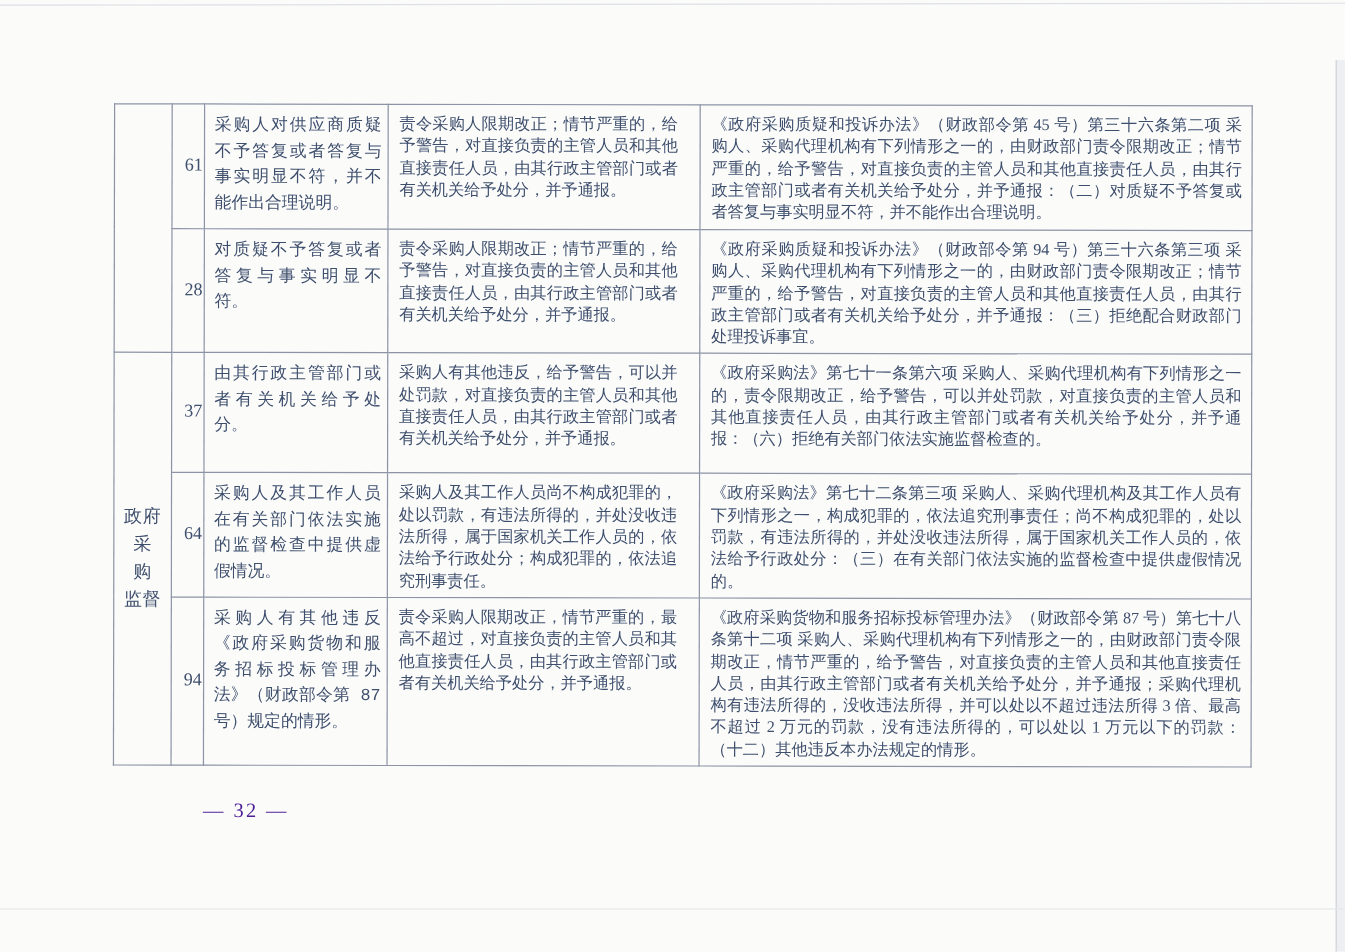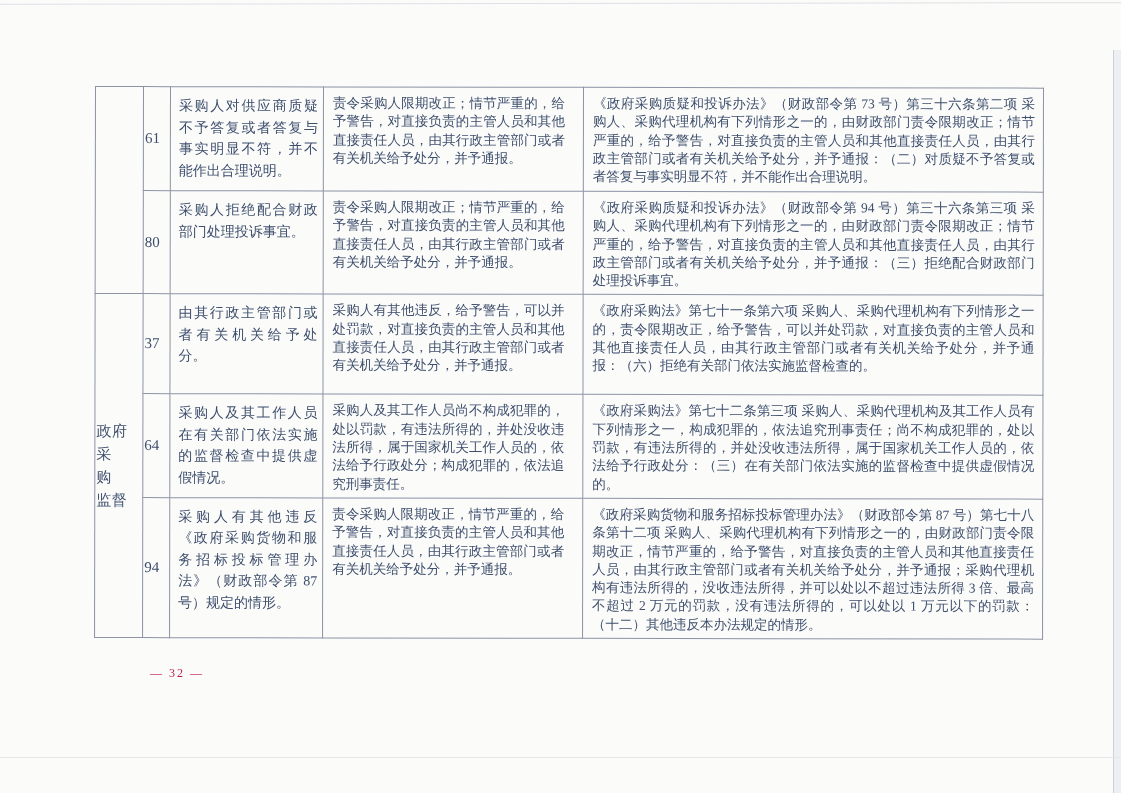--- a/index.html
+++ b/index.html
@@ -42,58 +42,60 @@
     table-layout: fixed;
     transform: rotate(0.1deg);
     transform-origin: left top;
   }
   .penalty-table td {
     border: 1px solid #8b93a4;
     vertical-align: top;
     -webkit-text-size-adjust: none;
   }
   td.cat {
+    text-align: center;
     vertical-align: middle;
     white-space: pre-line;
     font-size: 15px;
     line-height: 23px;
     letter-spacing: 0.5px;
   }
   td.num {
-    text-align: left;
+    text-align: right;
     vertical-align: middle;
     font-size: 15px;
   }
   td.vio {
     padding: 8px 5px 5px 8px;
     font-size: 14px;
     line-height: 21.5px;
     text-align: justify;
+    font-family: Liberation Mono, monospace;
   }
   td.pen {
     padding: 7px 18px 4px 9px;
     font-size: 13.5px;
     line-height: 18.3px;
     text-align: justify;
   }
   td.leg {
     padding: 7px 8px 4px 9px;
     font-size: 13.5px;
     line-height: 18.3px;
     text-align: justify;
   }
   
   .page-number {
     position: absolute;
     left: 150px;
     top: 666px;
     width: 110px;
-    text-align: left;
-    font-size: 12px;
-    color: #be185d;
+    text-align: center;
+    font-size: 17px;
+    color: #4c1d95;
     letter-spacing: 2px;
   }
 </style>
 </head>
 <body>
 
 <div class="scan-edge-top"></div>
 <div class="scan-shade-right"></div>
 <div class="scan-edge-right"></div>
 <div class="scan-edge-bottom"></div>
@@ -105,25 +107,25 @@
     <col style="width:153px">
     <col style="width:260px">
     <col style="width:460px">
   </colgroup>
   <tbody>
     <tr style="height:104px">
       <td class="cat" rowspan="2"></td>
       <td class="num">61</td>
       <td class="vio">采购人对供应商质疑不予答复或者答复与事实明显不符，并不能作出合理说明。</td>
       <td class="pen">责令采购人限期改正；情节严重的，给予警告，对直接负责的主管人员和其他直接责任人员，由其行政主管部门或者 有关机关给予处分，并予通报。</td>
-      <td class="leg">《政府采购质疑和投诉办法》（财政部令第 73 号）第三十六条第二项 采购人、采购代理机构有下列情形之一的，由财政部门责令限期改正；情节严重的，给予警告，对直接负责的主管人员和其他直接责任人员，由其行政主管部门或者有关机关给予处分，并予通报：（二）对质疑不予答复或者答复与事实明显不符，并不能作出合理说明。</td>
+      <td class="leg">《政府采购质疑和投诉办法》（财政部令第 45 号）第三十六条第二项 采购人、采购代理机构有下列情形之一的，由财政部门责令限期改正；情节严重的，给予警告，对直接负责的主管人员和其他直接责任人员，由其行政主管部门或者有关机关给予处分，并予通报：（二）对质疑不予答复或者答复与事实明显不符，并不能作出合理说明。</td>
     </tr>
     <tr style="height:92px">
-      <td class="num">80</td>
-      <td class="vio">采购人拒绝配合财政部门处理投诉事宜。</td>
+      <td class="num">28</td>
+      <td class="vio">对质疑不予答复或者答复与事实明显不符。</td>
       <td class="pen">责令采购人限期改正；情节严重的，给予警告，对直接负责的主管人员和其他直接责任人员，由其行政主管部门或者 有关机关给予处分，并予通报。</td>
       <td class="leg">《政府采购质疑和投诉办法》（财政部令第 94 号）第三十六条第三项 采购人、采购代理机构有下列情形之一的，由财政部门责令限期改正；情节严重的，给予警告，对直接负责的主管人员和其他直接责任人员，由其行政主管部门或者有关机关给予处分，并予通报：（三）拒绝配合财政部门处理投诉事宜。</td>
     </tr>
     <tr style="height:100px">
       <td class="cat" rowspan="3">政府采
 购
 监督</td>
       <td class="num">37</td>
       <td class="vio">由其行政主管部门或者有关机关给予处分。</td>
       <td class="pen">采购人有其他违反，给予警告，可以并处罚款，对直接负责的主管人员和其他直接责任人员，由其行政主管部门或者有关机关给予处分，并予通报。</td>
@@ -131,19 +133,19 @@
     </tr>
     <tr style="height:87px">
       <td class="num">64</td>
       <td class="vio">采购人及其工作人员在有关部门依法实施的监督检查中提供虚假情况。</td>
       <td class="pen">采购人及其工作人员尚不构成犯罪的，处以罚款，有违法所得的，并处没收违法所得，属于国家机关工作人员的，依法给予行政处分；构成犯罪的，依法追究刑事责任。</td>
       <td class="leg">《政府采购法》第七十二条第三项 采购人、采购代理机构及其工作人员有下列情形之一，构成犯罪的，依法追究刑事责任；尚不构成犯罪的，处以罚款，有违法所得的，并处没收违法所得，属于国家机关工作人员的，依法给予行政处分：（三）在有关部门依法实施的监督检查中提供虚假情况的。</td>
     </tr>
     <tr style="height:133px">
       <td class="num">94</td>
       <td class="vio">采购人有其他违反《政府采购货物和服务招标投标管理办法》（财政部令第 87 号）规定的情形。</td>
-      <td class="pen">责令采购人限期改正，情节严重的，给予警告，对直接负责的主管人员和其他直接责任人员，由其行政主管部门或者有关机关给予处分，并予通报。</td>
+      <td class="pen">责令采购人限期改正，情节严重的，最高不超过，对直接负责的主管人员和其他直接责任人员，由其行政主管部门或者有关机关给予处分，并予通报。</td>
       <td class="leg">《政府采购货物和服务招标投标管理办法》（财政部令第 87 号）第七十八条第十二项 采购人、采购代理机构有下列情形之一的，由财政部门责令限期改正，情节严重的，给予警告，对直接负责的主管人员和其他直接责任人员，由其行政主管部门或者有关机关给予处分，并予通报；采购代理机构有违法所得的，没收违法所得，并可以处以不超过违法所得 3 倍、最高不超过 2 万元的罚款，没有违法所得的，可以处以 1 万元以下的罚款：（十二）其他违反本办法规定的情形。</td>
     </tr>
   </tbody>
 </table>
 
 <div class="page-number">— 32 —</div>
 
 </body></html>

